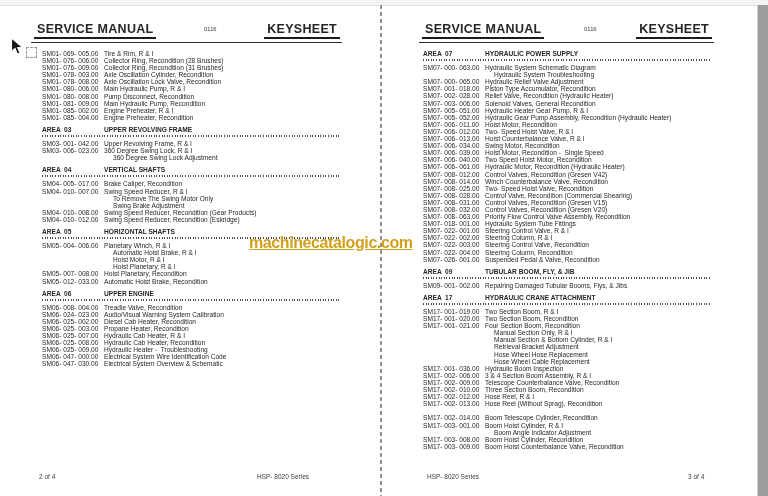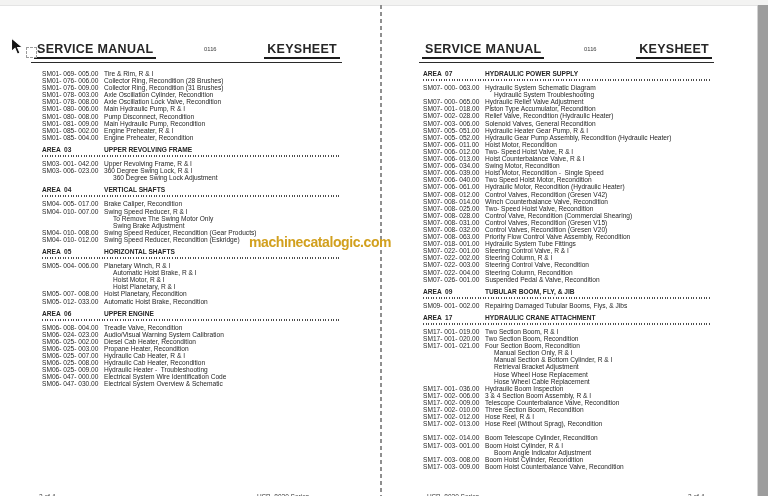--- a/index.html
+++ b/index.html
@@ -6,21 +6,21 @@
   body{
     width:768px;height:496px;position:relative;overflow:hidden;
     background:#ffffff;
     font-family:"Liberation Sans", sans-serif;
     color:#262626;
   }
   .topstrip{position:absolute;top:0;left:0;width:768px;height:5px;background:#f3f3f2;border-bottom:1px solid #e4e4e4;}
   .scrollbar{position:absolute;top:5px;right:0;width:10px;height:491px;background:#9d9d9d;border-left:1px solid #d2d2d2;}
   .gutter{position:absolute;top:5px;bottom:0;left:380px;width:2px;
     background:repeating-linear-gradient(180deg,#8f8f8f 0 4px,transparent 4px 7px);}
-  .page{position:absolute;top:21px;height:448px;}
+  .page{position:absolute;top:1px;height:448px;}
   .page-left{left:34px;width:306px;}
   .page-right{left:422px;width:290px;}
   .pghead{position:absolute;top:21px;left:0;right:0;display:flex;justify-content:space-between;align-items:baseline;}
   .ph-title{font-weight:bold;font-size:12.5px;letter-spacing:.3px;border-bottom:2px solid #1b1b1b;padding:0 3px 1px 3px;white-space:pre;}
   .ph-code{font-size:5.8px;color:#3a3a3a;transform:translateY(-2px);}
   .headrule{position:absolute;top:41px;left:-3px;right:-2px;border-top:1.3px solid #2a2a2a;}
   .content{position:absolute;right:0;font-size:6.6px;line-height:7.1px;}
   .page-left .content{top:49px;left:8px;}
   .page-right .content{top:44px;left:1px;}
   .row{display:flex;white-space:pre;}
@@ -29,21 +29,21 @@
   .desc.ind{padding-left:9px;}
   .arearow{display:flex;font-weight:bold;margin-top:5px;white-space:pre;}
   .starline{height:2px;margin:2px 0 3px 0;
     background:repeating-linear-gradient(90deg,#4c4c4c 0 1px,transparent 1px 2.6px);}
   .gaprow{height:7.1px;}
   .pfoot{position:absolute;top:472px;left:0;right:0;font-size:6.5px;color:#3c3c3c;}
   .pf-l{position:absolute;left:5px;top:0;white-space:pre;}
   .page-left .pf-r{position:absolute;left:223px;top:0;white-space:pre;}
   .page-right .pf-r{position:absolute;left:266px;top:0;white-space:pre;}
   .watermark{position:absolute;left:249px;top:234px;z-index:30;
-    font-size:14px;font-weight:bold;letter-spacing:-0.4px;color:#d2a01e;white-space:pre;}
+    font-size:16px;font-weight:bold;letter-spacing:-0.4px;color:#d2a01e;white-space:pre;text-decoration:underline;}
   .cursor{position:absolute;left:10px;top:37px;z-index:40;}
   .marquee{position:absolute;left:26px;top:47px;width:9px;height:9px;border:1px dashed #9a9a9a;z-index:40;}
 </style>
 </head>
 <body>
 
 <div class="topstrip"></div>
 <div class="scrollbar"></div>
 <div class="gutter"></div>
 

